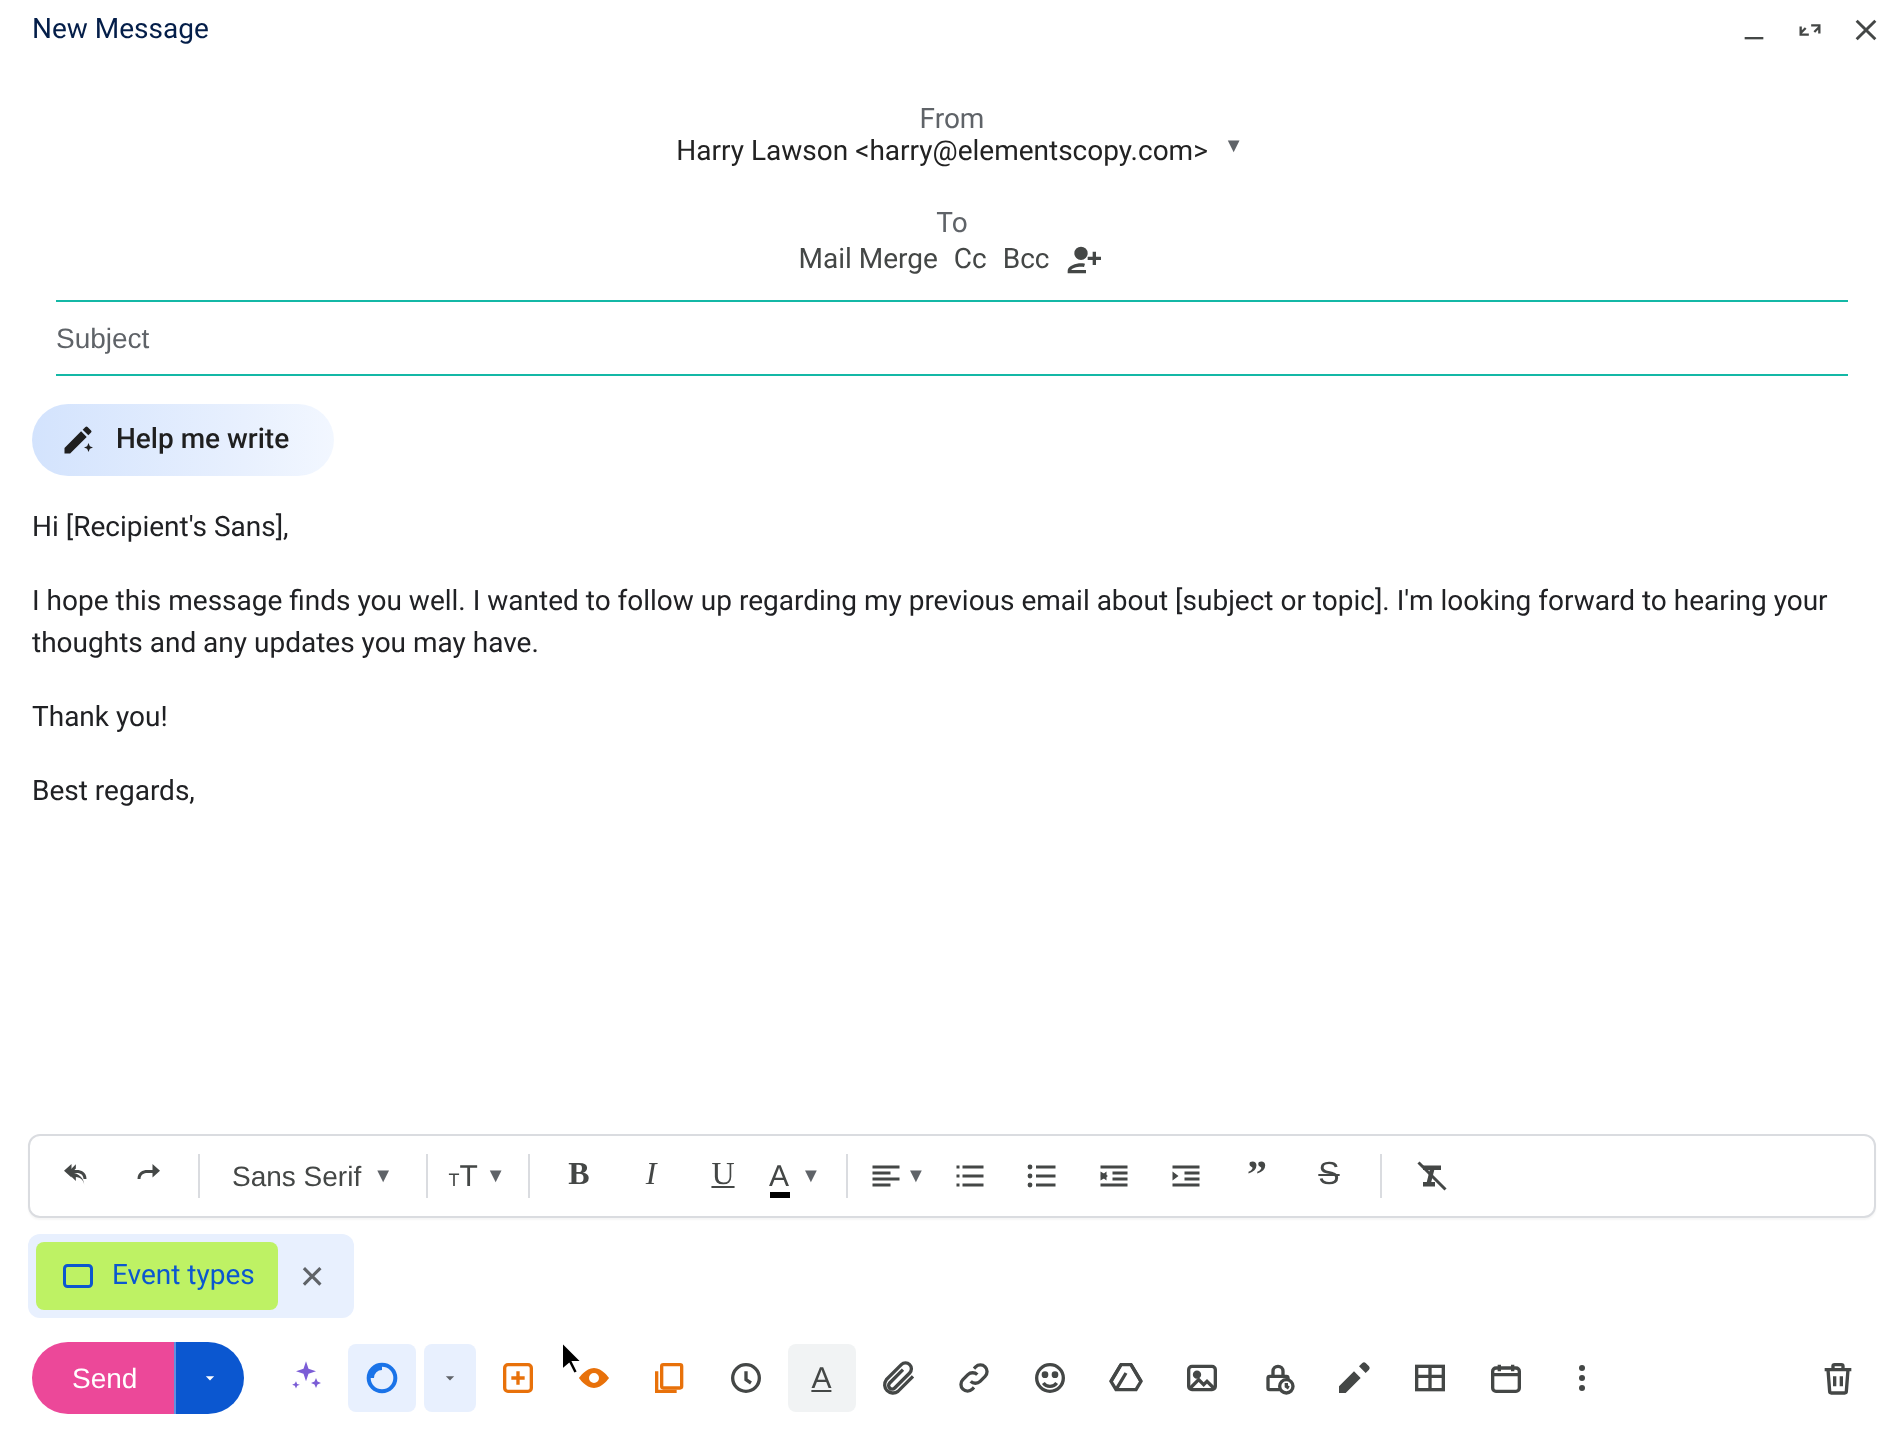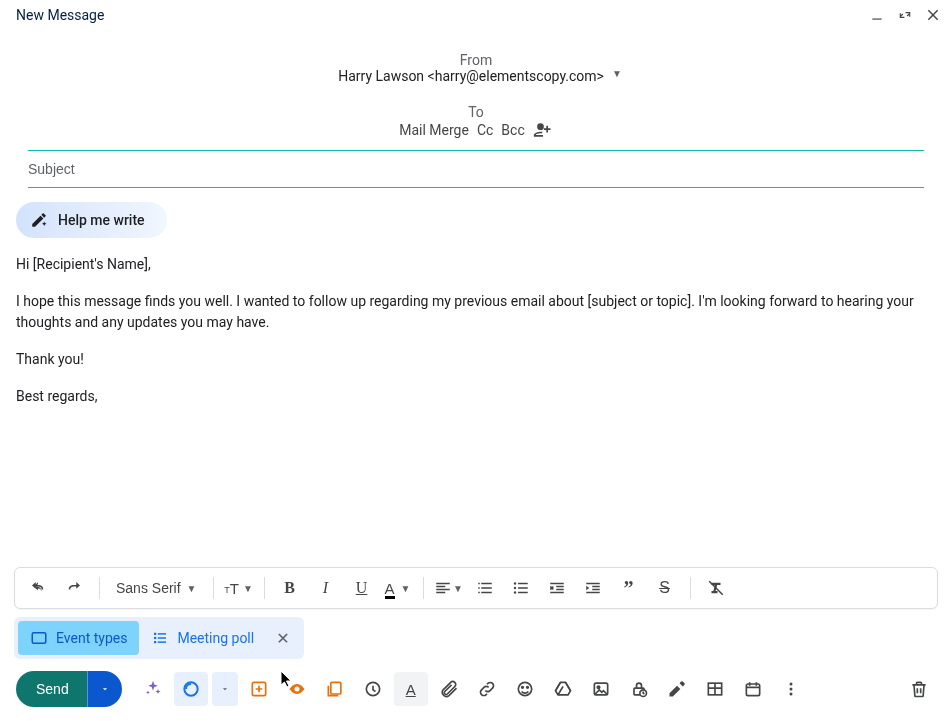--- a/index.html
+++ b/index.html
@@ -104,30 +104,30 @@
     width:fit-content;
   }
   .chip {
     display:inline-flex; align-items:center; gap:8px;
     padding:8px 12px;
     color:#1a73e8;
     font-size:14px;
     cursor:pointer;
     border-radius:4px;
   }
-  .chip.sel { background:#7dd3fc; color:#0b57d0;}
+  .chip.sel { background:#bef264; color:#0b57d0;}
   .chip-close { color:#5f6368; padding:0 10px; cursor:pointer; font-size:16px;}
   .bottom-bar {
     display:flex; align-items:center;
     padding: 4px 16px 14px 16px;
     gap:8px;
   }
   .send-wrap { display:flex; }
   .send-btn {
-    background:#0f766e; color:#fff; border:none;
+    background:#ec4899; color:#fff; border:none;
     border-radius: 999px 0 0 999px;
     padding: 10px 18px 10px 20px;
     font-size:14px; font-weight:500;
     cursor:pointer;
   }
   .send-more {
     background:#0b57d0; color:#fff; border:none;
     border-left:1px solid rgba(255,255,255,.35);
     border-radius: 0 999px 999px 0;
     padding: 10px 12px;
@@ -199,21 +199,21 @@
 </div>
 
 <div class="help-write">
   <svg width="18" height="18" viewBox="0 0 24 24" fill="#1f1f1f">
       <path d="M3 17.25V21h3.75L17.81 9.94l-3.75-3.75L3 17.25zM20.71 7.04a1 1 0 000-1.41l-2.34-2.34a1 1 0 00-1.41 0l-1.83 1.83 3.75 3.75 1.83-1.83zM19 14l.9 2.1L22 17l-2.1.9L19 20l-.9-2.1L16 17l2.1-.9L19 14z"></path>
     </svg>
   <span>Help me write</span>
 </div>
 
 <div class="body-area">
-  <div>Hi [Recipient's Name],</div>
+  <div>Hi [Recipient's Sans],</div>
   <div>I hope this message finds you well. I wanted to follow up regarding my previous email about [subject or topic]. I'm looking forward to hearing your thoughts and any updates you may have.</div>
   <div>Thank you!</div>
   <div>Best regards,</div>
 </div>
 
 <div class="format-bar">
   <span class="fb-btn" style="font-family:Arial;">
     <svg width="18" height="18" viewBox="0 0 24 24" fill="#444746">
         <path d="M12 8V4l-8 8 8 8v-4c4.4 0 8 3.6 8 8 0-6.6-5.4-12-12-12z" transform="scale(.7) translate(5,2)"></path>
         <path d="M12.5 8c3 0 6.5 1.5 6.5 6h-2c0-3-2.5-4-4.5-4H9v3L4 8.5 9 4v4h3.5z"></path>
@@ -287,31 +287,20 @@
   </span>
 </div>
 
 <div class="chips-row">
   <div class="chip sel">
     <svg width="18" height="18" viewBox="0 0 24 24" fill="#0b57d0">
         <rect x="3" y="5" width="18" height="14" rx="2" fill="none" stroke="#0b57d0" stroke-width="2"></rect>
         <path d="M6 9h12M6 13h8"></path>
       </svg>
     <span>Event types</span>
-  </div>
-  <div class="chip">
-    <svg width="18" height="18" viewBox="0 0 24 24" fill="#1a73e8">
-        <rect x="4" y="5" width="3" height="3"></rect>
-        <rect x="4" y="10.5" width="3" height="3"></rect>
-        <rect x="4" y="16" width="3" height="3"></rect>
-        <rect x="9" y="5.5" width="11" height="2"></rect>
-        <rect x="9" y="11" width="11" height="2"></rect>
-        <rect x="9" y="16.5" width="11" height="2"></rect>
-      </svg>
-    <span>Meeting poll</span>
   </div>
   <div class="chip-close">✕</div>
 </div>
 
 <div class="bottom-bar">
   <div class="send-wrap">
     <button class="send-btn">Send</button>
     <button class="send-more">
       <svg width="10" height="10" viewBox="0 0 24 24" fill="#fff">
           <path d="M7 10l5 5 5-5z"></path>

